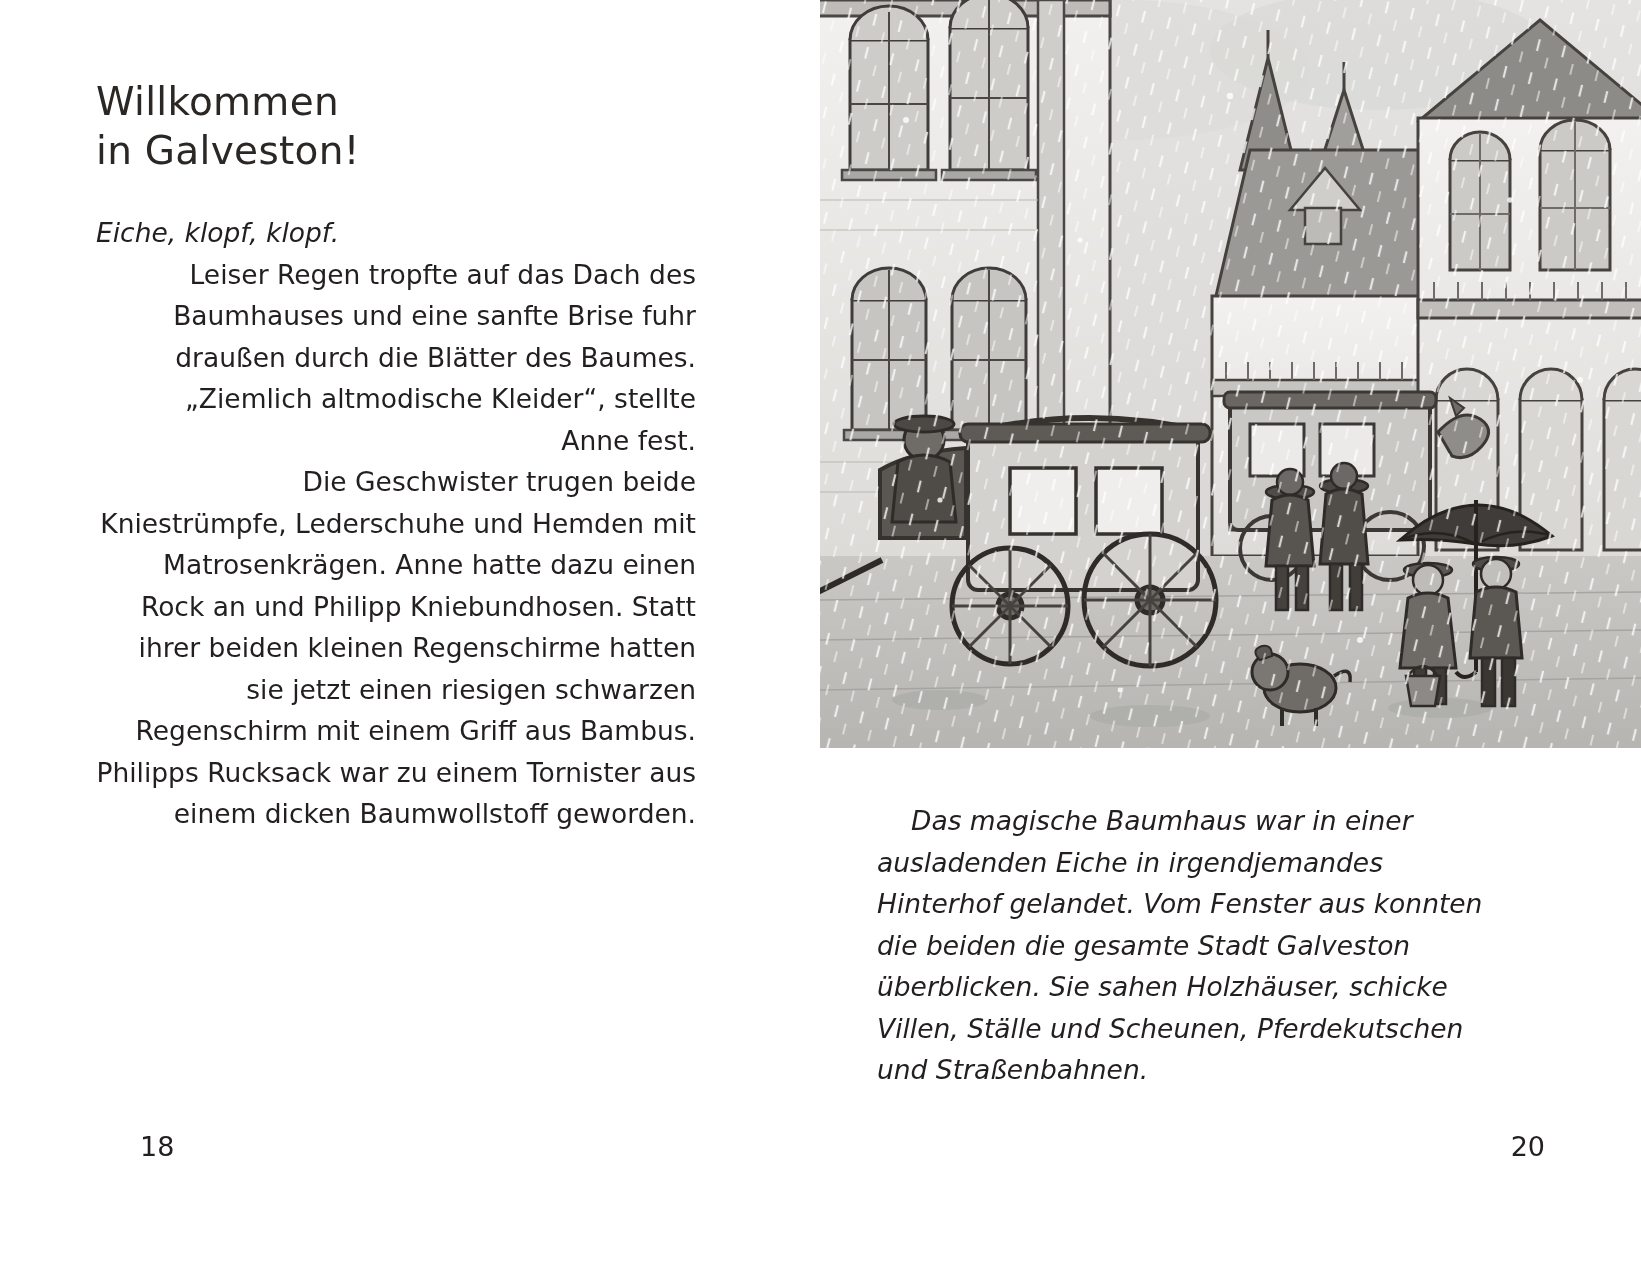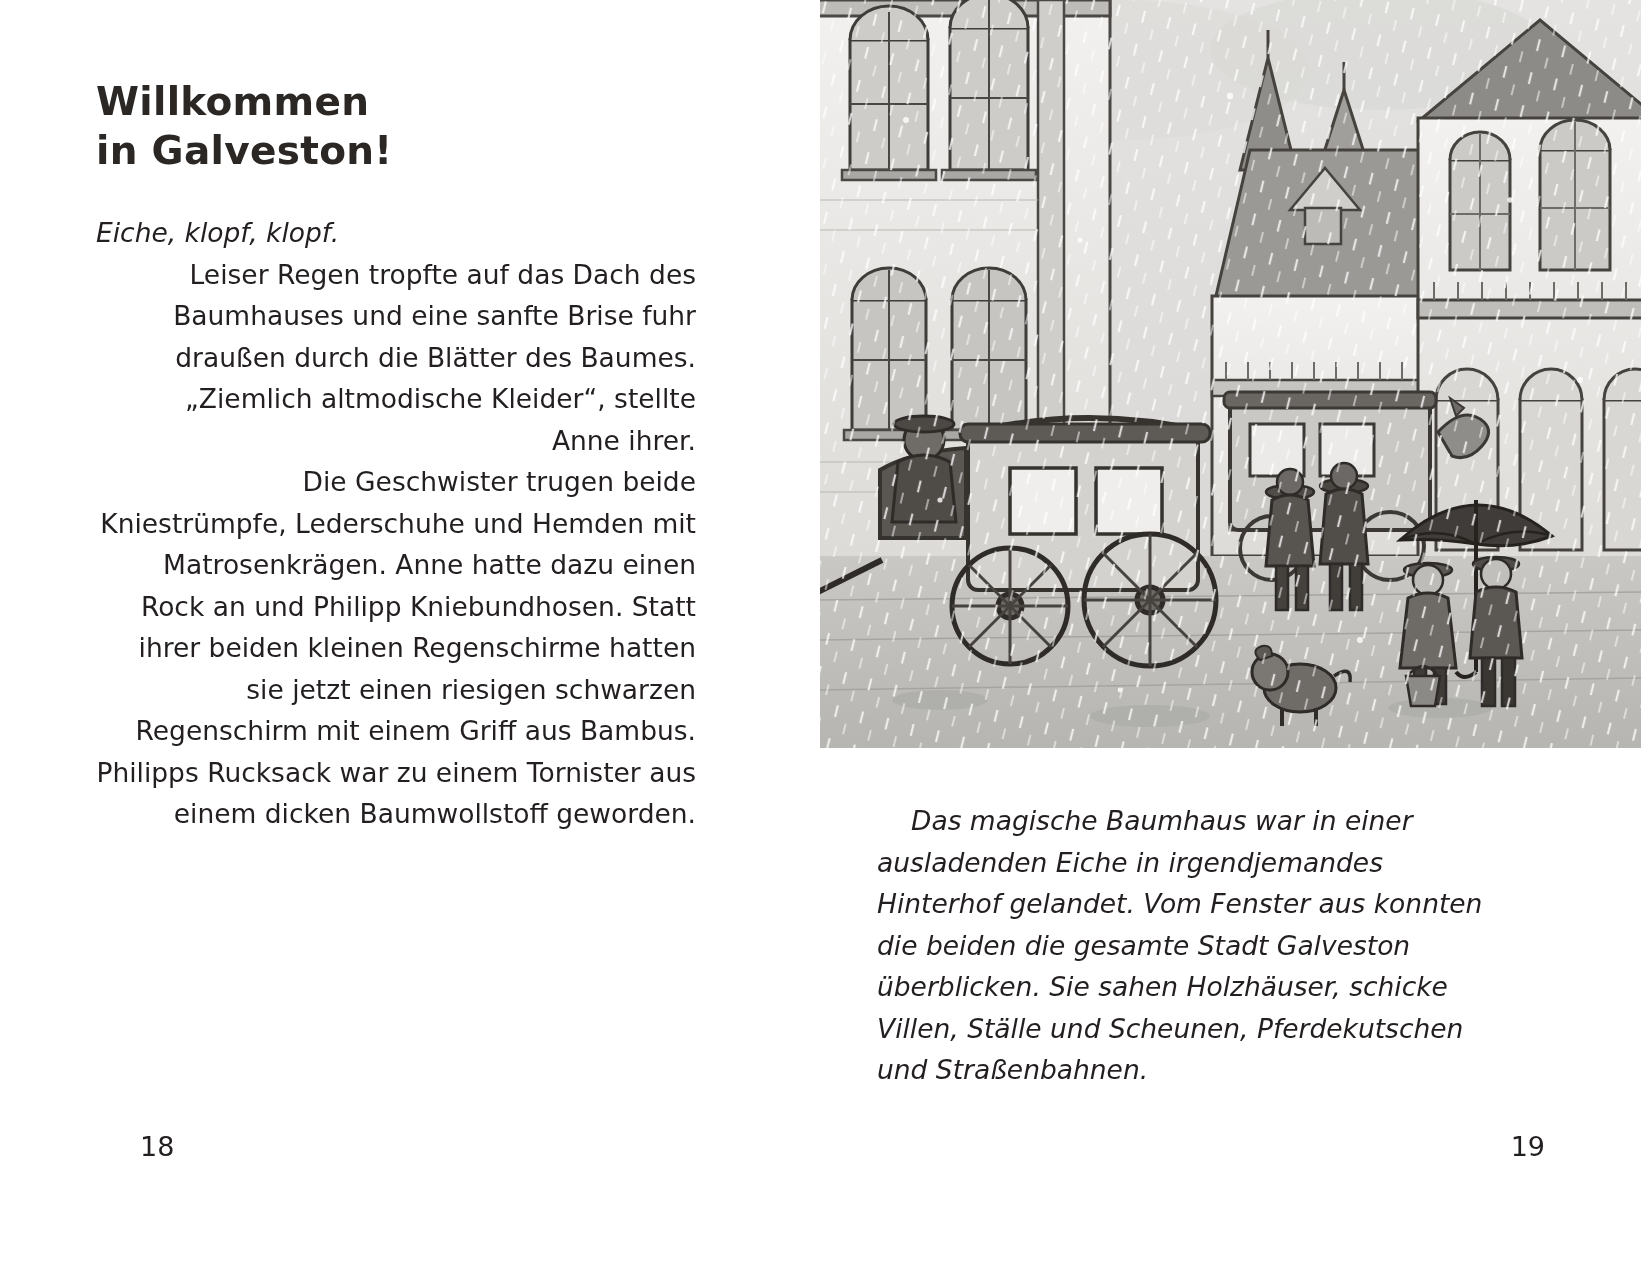--- a/index.html
+++ b/index.html
@@ -35,21 +35,21 @@
     padding: 0;
   }
 
   
   .chapter-title {
     position: absolute;
     left: 96px;
     top: 78px;
     width: 600px;
     font-family: "DejaVu Sans", sans-serif;
-    font-weight: bold;
+    font-weight: normal;
     font-size: 39px;
     line-height: 1.25;
     letter-spacing: 0.3px;
     color: #2b2724;
     white-space: pre-line;
   }
   .body-text {
     position: absolute;
     left: 96px;
     top: 212px;
@@ -113,21 +113,21 @@
 <div class="spread">
 
   <div class="page page-left">
 
     <div class="chapter-title">Willkommen
 in Galveston!</div>
 
     <div class="body-text">
       <p class="italic">Eiche, klopf, klopf.</p>
       <p class="indent">Leiser Regen tropfte auf das Dach des Baumhauses und eine sanfte Brise fuhr draußen durch die Blätter des Baumes.</p>
-      <p class="indent">„Ziemlich altmodische Kleider“, stellte Anne ihrer.</p>
+      <p class="indent">„Ziemlich altmodische Kleider“, stellte Anne fest.</p>
       <p class="indent">Die Geschwister trugen beide Kniestrümpfe, Lederschuhe und Hemden mit Matrosenkrägen. Anne hatte dazu einen Rock an und Philipp Kniebundhosen. Statt ihrer beiden kleinen Regenschirme hatten sie jetzt einen riesigen schwarzen Regenschirm mit einem Griff aus Bambus. Philipps Rucksack war zu einem Tornister aus einem dicken Baumwollstoff geworden.</p>
     </div>
 
     <div class="folio folio-left">18</div>
   </div>
 
   <div class="page page-right">
 
     <div class="illustration">
       <svg width="821" height="748" viewBox="0 0 821 748" xmlns="http://www.w3.org/2000/svg">
@@ -407,15 +407,15 @@
           <circle cx="540" cy="640" r="3"></circle>
           <circle cx="300" cy="690" r="2.4"></circle>
         </g>
       </svg>
     </div>
 
     <div class="right-text">
       <p>Das magische Baumhaus war in einer ausladenden Eiche in irgendjemandes Hinterhof gelandet. Vom Fenster aus konnten die beiden die gesamte Stadt Galveston überblicken. Sie sahen Holzhäuser, schicke Villen, Ställe und Scheunen, Pferdekutschen und Straßenbahnen.</p>
     </div>
 
-    <div class="folio folio-right">19</div>
+    <div class="folio folio-right">20</div>
   </div>
 </div>
 
 </body></html>

